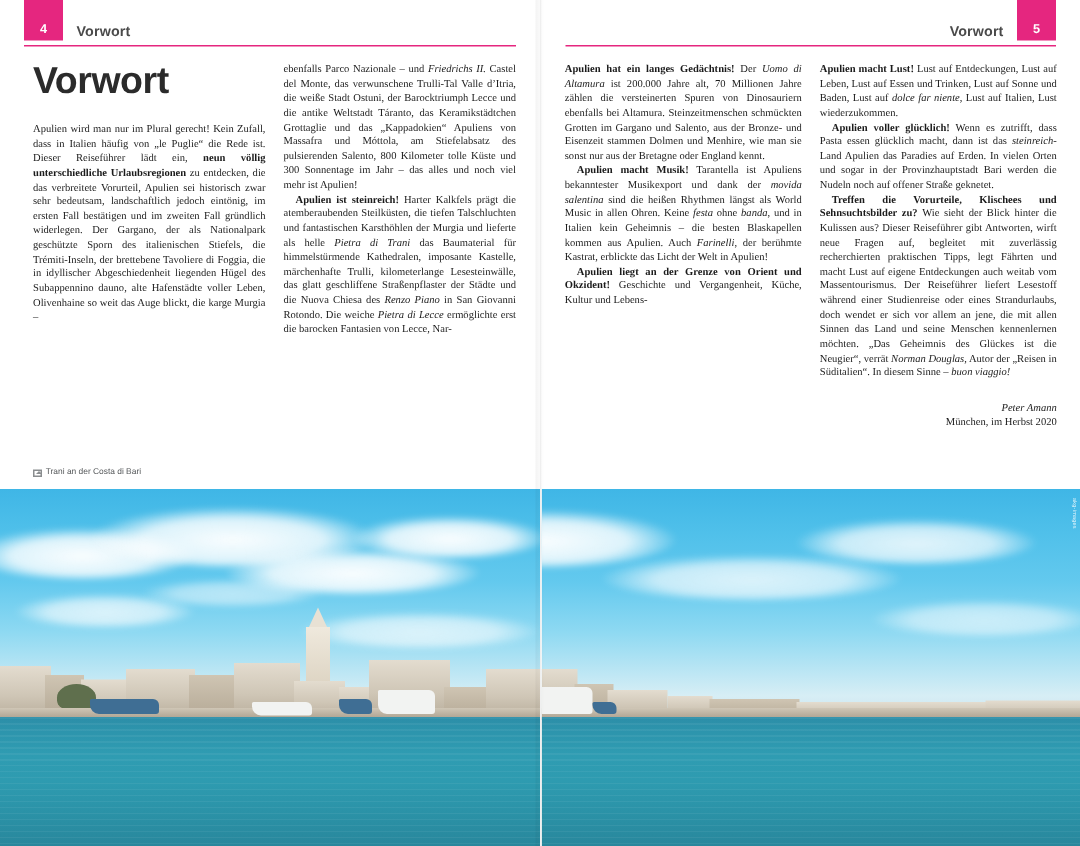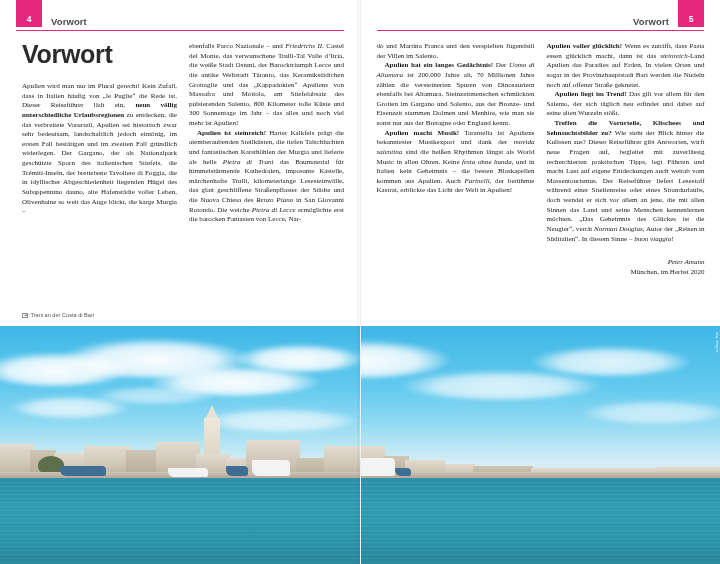--- a/index.html
+++ b/index.html
@@ -344,27 +344,27 @@
   <div class="page right">
 
     <div class="runhead">
       <div class="folio-box">5</div>
       <div class="runhead-title">Vorwort</div>
       <div class="rule"></div>
     </div>
 
     <div class="cols">
       <div class="col">
-        <p class="para">dò und Martina Franca und den verspielten Jugendstil der Villen im Salento.</p>
         <p class="para"><span class="b">Apulien hat ein langes Gedächtnis!</span> Der <span class="i">Uomo di Altamura</span> ist 200.000 Jahre alt, 70 Millionen Jahre zählen die versteinerten Spuren von Dinosauriern ebenfalls bei Altamura. Steinzeitmenschen schmückten Grotten im Gargano und Salento, aus der Bronze- und Eisenzeit stammen Dolmen und Menhire, wie man sie sonst nur aus der Bretagne oder England kennt.</p>
         <p class="para"><span class="b">Apulien macht Musik!</span> Tarantella ist Apuliens bekanntester Musikexport und dank der <span class="i">movida salentina</span> sind die heißen Rhythmen längst als World Music in allen Ohren. Keine <span class="i">festa</span> ohne <span class="i">banda</span>, und in Italien kein Geheimnis – die besten Blaskapellen kommen aus Apulien. Auch <span class="i">Farinelli</span>, der berühmte Kastrat, erblickte das Licht der Welt in Apulien!</p>
+        <p class="para"><span class="b">Apulien liegt an der Grenze von Orient und Okzident!</span> Geschichte und Vergangenheit, Küche, Kultur und Lebens-</p>
       </div>
       <div class="col">
+        <p class="para"><span class="b">Apulien macht Lust!</span> Lust auf Entdeckungen, Lust auf Leben, Lust auf Essen und Trinken, Lust auf Sonne und Baden, Lust auf <span class="i">dolce far niente</span>, Lust auf Italien, Lust wiederzukommen.</p>
         <p class="para"><span class="b">Apulien voller glücklich!</span> Wenn es zutrifft, dass Pasta essen glücklich macht, dann ist das <span class="i">steinreich</span>-Land Apulien das Paradies auf Erden. In vielen Orten und sogar in der Provinzhauptstadt Bari werden die Nudeln noch auf offener Straße geknetet.</p>
-        <p class="para"><span class="b">Apulien liegt im Trend!</span> Das gilt vor allem für den Salento, der sich täglich neu erfindet und dabei auf seine alten Wurzeln stößt.</p>
         <p class="para"><span class="b">Treffen die Vorurteile, Klischees und Sehnsuchtsbilder zu?</span> Wie sieht der Blick hinter die Kulissen aus? Dieser Reiseführer gibt Antworten, wirft neue Fragen auf, begleitet mit zuverlässig recherchierten praktischen Tipps, legt Fährten und macht Lust auf eigene Entdeckungen auch weitab vom Massentourismus. Der Reiseführer liefert Lesestoff während einer Studienreise oder eines Strandurlaubs, doch wendet er sich vor allem an jene, die mit allen Sinnen das Land und seine Menschen kennenlernen möchten. „Das Geheimnis des Glückes ist die Neugier“, verrät <span class="i">Norman Douglas</span>, Autor der „Reisen in Süditalien“. In diesem Sinne – <span class="i">buon viaggio!</span></p>
         <div class="signature">
           <div class="name">Peter Amann</div>
           <div>München, im Herbst 2020</div>
         </div>
       </div>
     </div>
 
     <div class="photo-wrap">
       <div class="photo">

